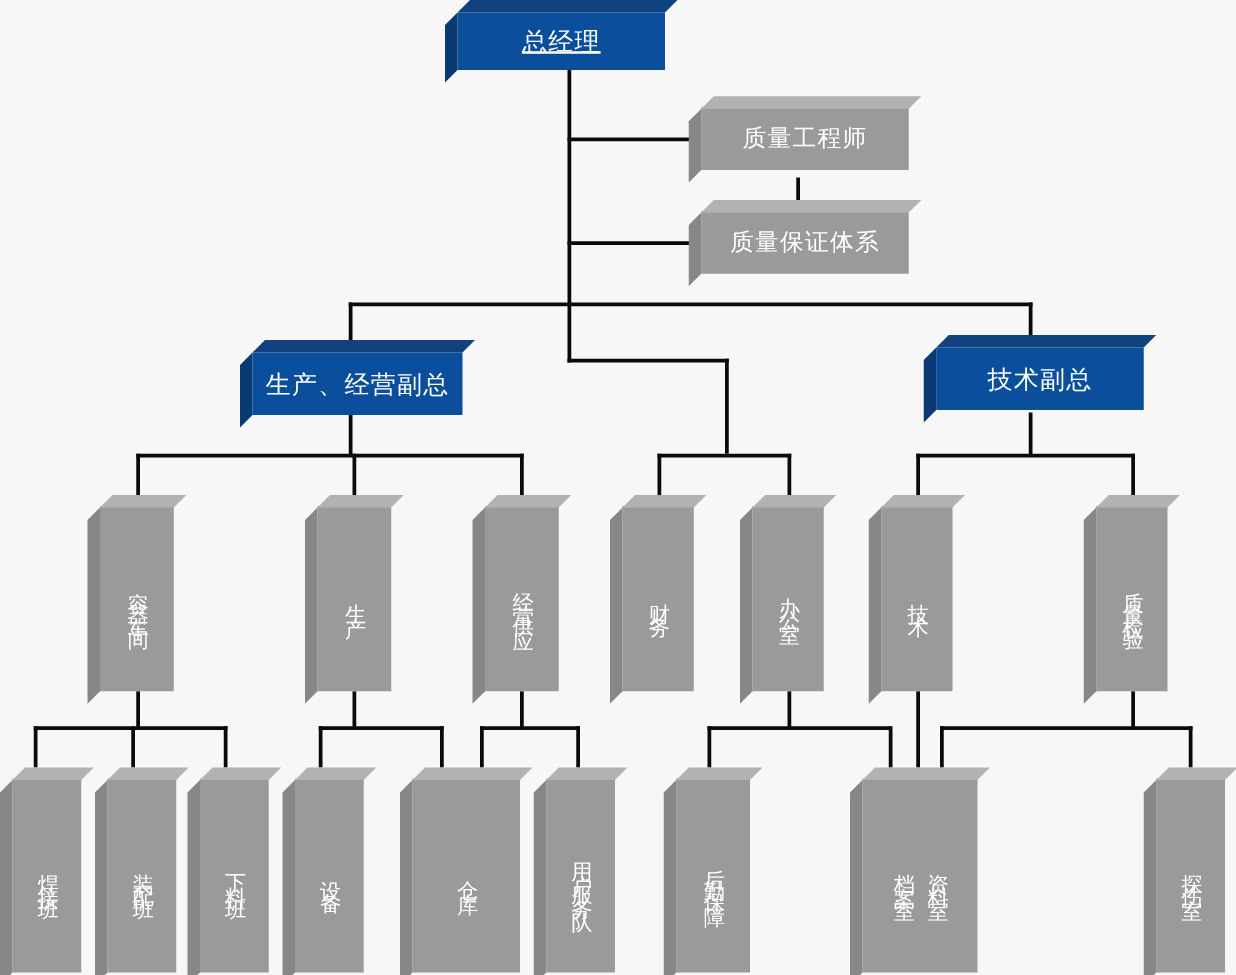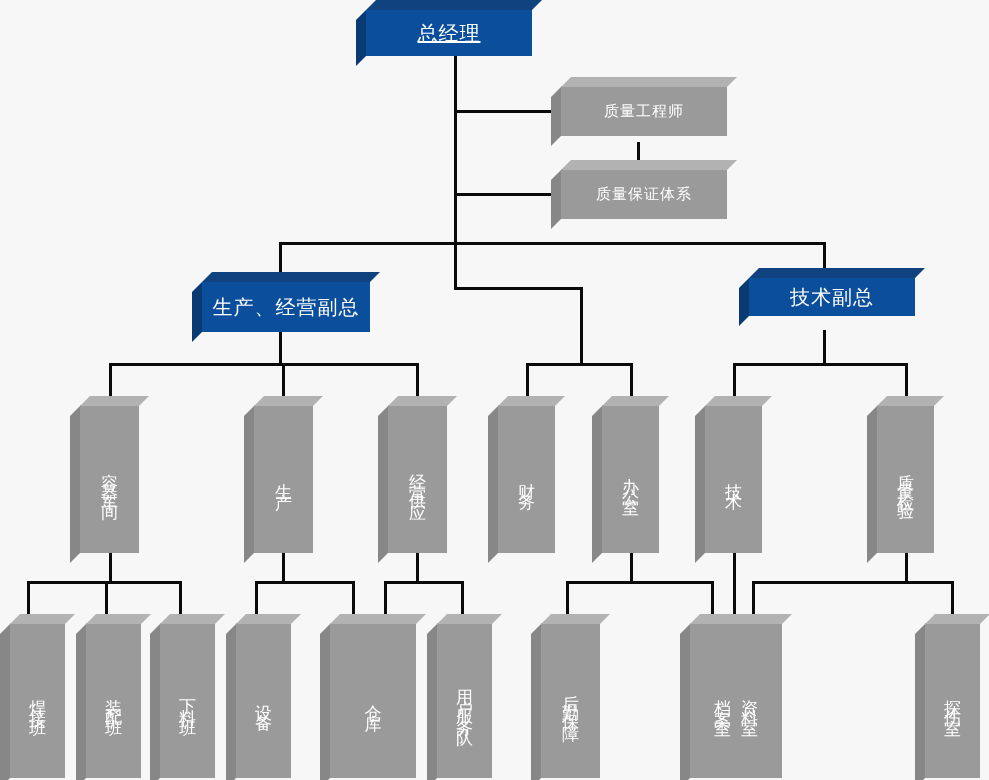--- a/index.html
+++ b/index.html
@@ -82,21 +82,21 @@
 
   .node .label {
     position: relative;
     z-index: 2;
     line-height: 1.32;
     letter-spacing: 1px;
   }
 
   
   .node.horiz .label {
-    font-size: 15px;
+    font-size: 19px;
     white-space: nowrap;
   }
   .node.horiz.blue .label { font-size: 20px; }
 
   
   .node.vert {
     align-items: center;
     justify-content: center;
   }
   .node.vert .label {
@@ -191,21 +191,21 @@
   </div>
 
   <div class="node grey horiz" style="left:561px; top:169px; width:166px; height:50px;">
     <span class="label">质量保证体系</span>
   </div>
 
   <div class="node blue horiz" style="left:202px; top:282px; width:168px; height:50px;">
     <span class="label">生产、经营副总</span>
   </div>
 
-  <div class="node blue horiz" style="left:749px; top:278px; width:166px; height:38px;justify-content:center;">
+  <div class="node blue horiz" style="left:749px; top:278px; width:166px; height:50px;justify-content:center;">
     <span class="label">技术副总</span>
   </div>
 
   <div class="node grey vert" style="left:80px; top:405px; width:59px; height:148px;">
     <span class="label">容器车间</span>
   </div>
 
   <div class="node grey vert" style="left:254px; top:405px; width:59px; height:148px;">
     <span class="label">生产</span>
   </div>

